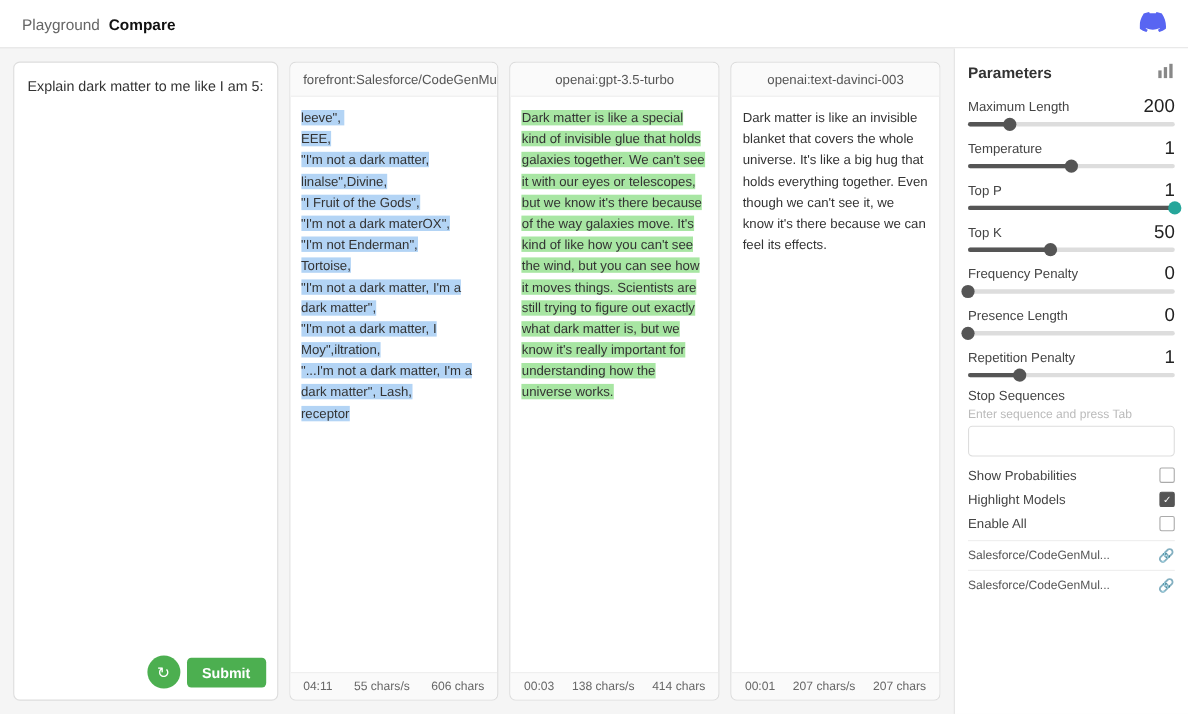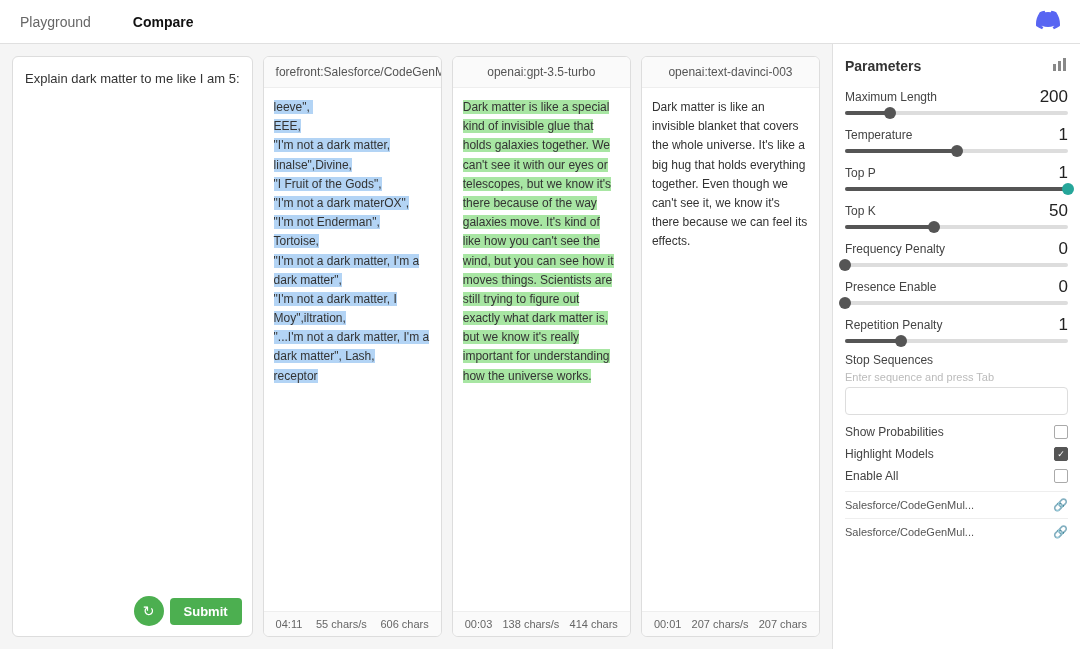--- a/index.html
+++ b/index.html
@@ -14,21 +14,20 @@
     }
 
     
     .navbar {
       display: flex;
       align-items: center;
       padding: 8px 20px;
       background: #fff;
       border-bottom: 1px solid #e0e0e0;
       height: 44px;
-      gap: 34px;
     }
     .navbar-brand {
       color: #666;
       font-size: 14px;
       margin-right: 8px;
     }
     .navbar-title {
       font-size: 14px;
       font-weight: 700;
       color: #111;
@@ -150,21 +149,21 @@
       border-top: 1px solid #eee;
       display: flex;
       justify-content: space-between;
       font-size: 11px;
       color: #666;
       background: #fafafa;
     }
 
     
     .sidebar {
-      width: 248px;
+      width: 213px;
       background: #fff;
       border-left: 1px solid #e0e0e0;
       padding: 12px;
       overflow-y: auto;
       flex-shrink: 0;
     }
 
     .sidebar-header {
       display: flex;
       align-items: center;
@@ -446,21 +445,21 @@
         <span class="param-value">0</span>
       </div>
       <div class="slider-track">
         <div class="slider-fill" style="width:0%;"></div>
         <div class="slider-thumb" style="left:0%;"></div>
       </div>
     </div>
 
     <div class="param-row">
       <div class="param-label-row">
-        <span class="param-label">Presence Enable</span>
+        <span class="param-label">Presence Length</span>
         <span class="param-value">0</span>
       </div>
       <div class="slider-track">
         <div class="slider-fill" style="width:0%;"></div>
         <div class="slider-thumb" style="left:0%;"></div>
       </div>
     </div>
 
     <div class="param-row">
       <div class="param-label-row">

